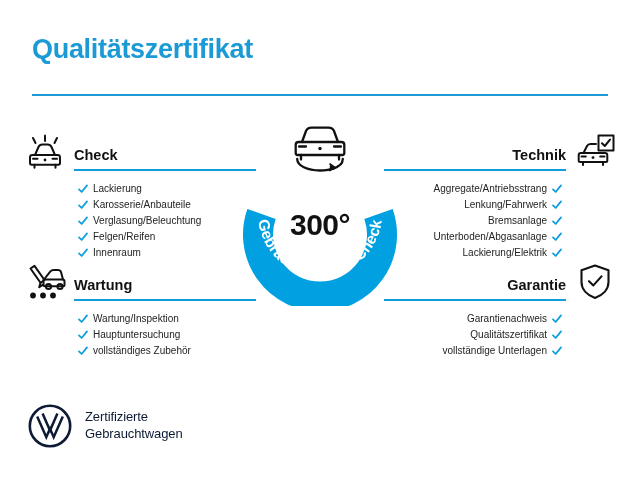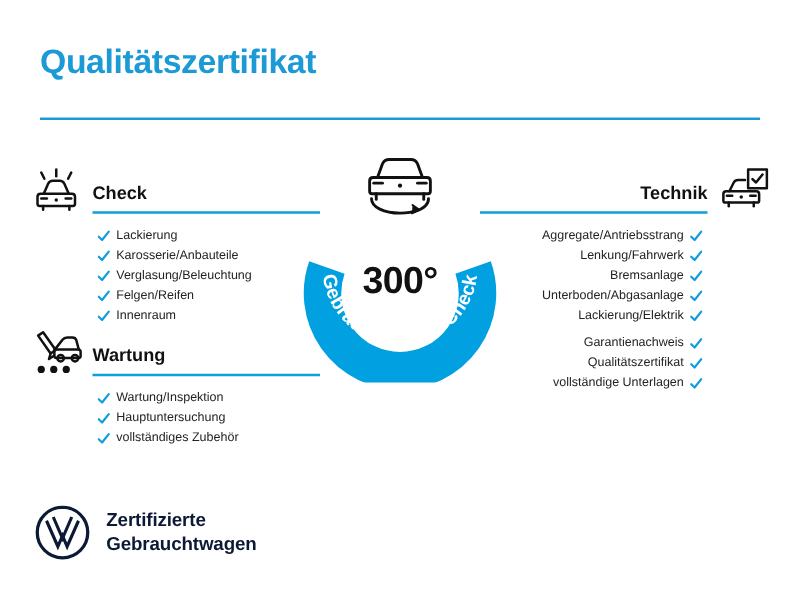--- a/index.html
+++ b/index.html
@@ -146,22 +146,22 @@
   .footer {
     position: absolute;
     left: 28px;
     top: 404px;
     display: flex;
     align-items: center;
     gap: 13px;
   }
   .vw-mark { width: 44px; height: 44px; display: block; }
   .vw-text {
-    font-size: 15px;
-    font-weight: bold;
+    font-size: 13px;
+    font-weight: normal;
     line-height: 1.28;
     color: #0d1a35;
     letter-spacing: -0.1px;
   }
 </style>
 </head>
 <body>
 
 <div class="page-title">Qualitätszertifikat</div>
 <div class="title-rule"></div>
@@ -352,20 +352,32 @@
     <li>
       <svg class="tick" viewBox="0 0 12 12">
           <path d="M 1.2 6.4 L 4.4 9.6 L 10.8 1.6" fill="none" stroke="#0f9ddb" stroke-width="2.1" stroke-linecap="round" stroke-linejoin="round"></path>
         </svg>
       <span>Lackierung/Elektrik</span>
     </li>
   </ul>
 </div>
 
 <div class="section sec-garantie sec-right">
+  <div class="sec-head">
+    <svg class="sec-icon" viewBox="0 0 42 40">
+      <g fill="none" stroke="#111111" stroke-width="2.1" stroke-linecap="round" stroke-linejoin="round">
+        <path d="M 21 3.5 L 34.5 8.2 L 34.5 20 C 34.5 27.5 28.6 33.2 21 36 C 13.4 33.2 7.5 27.5 7.5 20 L 7.5 8.2 Z"></path>
+        <path d="M 15 19.2 L 19.4 23.4 L 27.5 14.4"></path>
+      </g>
+    </svg>
+    <div class="sec-title-wrap">
+      <div class="sec-title">Garantie</div>
+      <div class="sec-rule"></div>
+    </div>
+  </div>
   <ul class="check-list">
     <li>
       <svg class="tick" viewBox="0 0 12 12">
           <path d="M 1.2 6.4 L 4.4 9.6 L 10.8 1.6" fill="none" stroke="#0f9ddb" stroke-width="2.1" stroke-linecap="round" stroke-linejoin="round"></path>
         </svg>
       <span>Garantienachweis</span>
     </li>
     <li>
       <svg class="tick" viewBox="0 0 12 12">
           <path d="M 1.2 6.4 L 4.4 9.6 L 10.8 1.6" fill="none" stroke="#0f9ddb" stroke-width="2.1" stroke-linecap="round" stroke-linejoin="round"></path>

